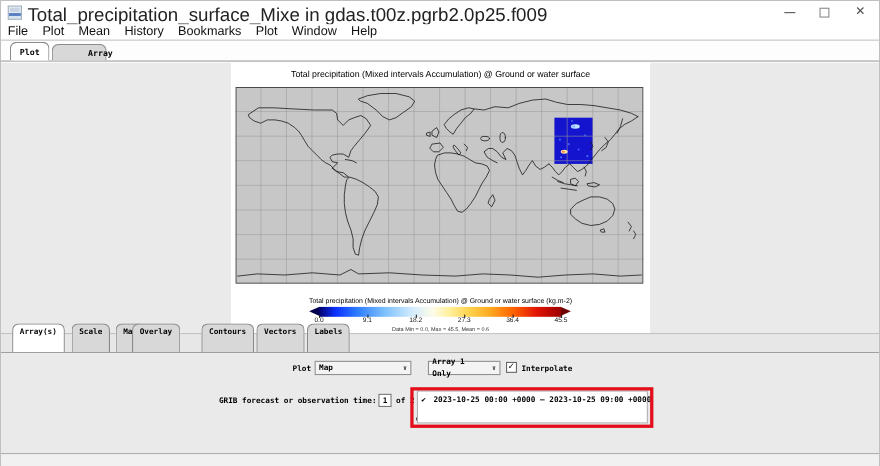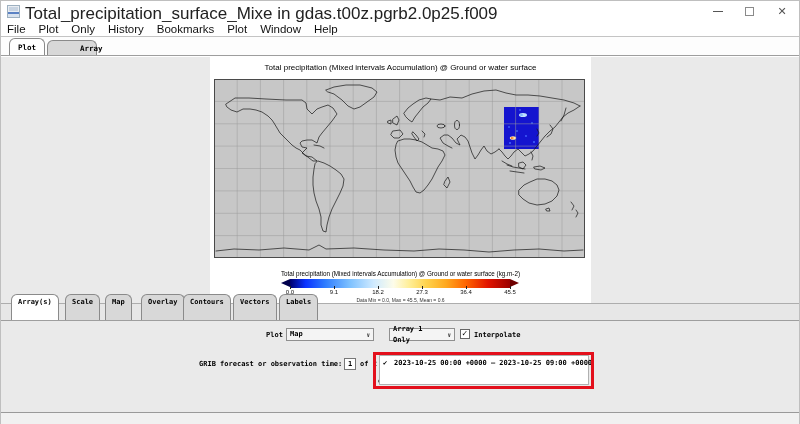--- a/index.html
+++ b/index.html
@@ -57,21 +57,21 @@
   .cbar-stats { position:absolute; left:0; top:240px; width:100%; text-align:center; font-size:5px; color:#333; }
 
   
   .divider-a { position:absolute; left:0; top:302px; width:100%; height:1px; background:#adadad; }
   .tabstrip-bot { position:absolute; left:0; top:303px; width:100%; height:17px; background:#e7e7e7;
     border-bottom:1px solid #9e9e9e; }
   .tabstrip-bot .tab { font-size:7px; height:26px; line-height:14px; padding:0 6px; }
   .tab-arrays   { left:10px;  height:16px; line-height:16px; background:#fff; z-index:2; }
   .tab-scale    { left:64px; }
   .tab-map      { left:104px; }
-  .tab-overlay  { left:140px; }
+  .tab-overlay  { left:119px; }
   .tab-contours { left:182px; }
   .tab-vectors  { left:232px; }
   .tab-labels   { left:278px; }
 
   .panel-body { position:absolute; left:0; top:320px; width:100%; height:91px; background:#eaeaea;
     font-family:"DejaVu Sans Mono", monospace; font-weight:bold; color:#000; }
   .plabel { position:absolute; font-size:7px; white-space:nowrap; }
   .dropdown { position:absolute; height:13px; background:#f4f4f4; border:1px solid #8f8f8f;
     font-size:7px; line-height:11px; padding:0 3px; display:flex; justify-content:space-between; align-items:center; }
   .dd-chevron { font-size:6px; color:#444; margin-left:4px; }
@@ -103,21 +103,21 @@
       </div>
     <div class="win-btn max">
         <span class="glyph-max"></span>
       </div>
     <div class="win-btn close"><span class="glyph-close">✕</span></div>
   </div>
 
   <div class="menubar">
     <span class="menu-item">File</span>
     <span class="menu-item">Plot</span>
-    <span class="menu-item">Only</span>
+    <span class="menu-item">Mean</span>
     <span class="menu-item">History</span>
     <span class="menu-item">Bookmarks</span>
     <span class="menu-item">Plot</span>
     <span class="menu-item">Window</span>
     <span class="menu-item">Help</span>
   </div>
 
   <div class="tabstrip-top">
     <div class="tab tab-plot">Plot</div>
     <div class="tab tab-array1">Array 1</div>

